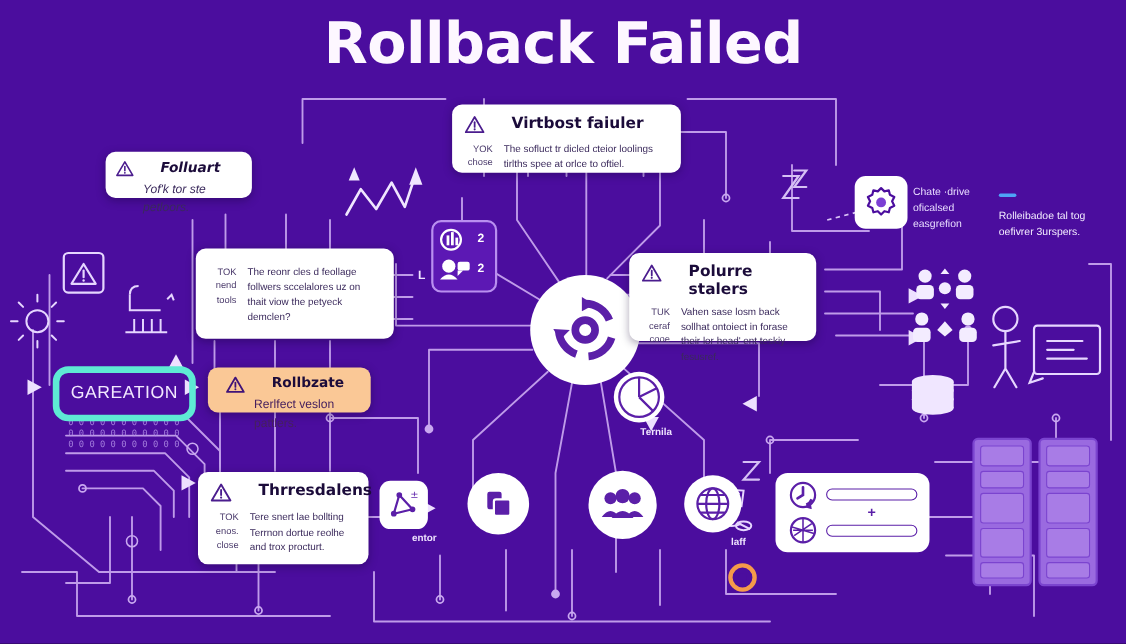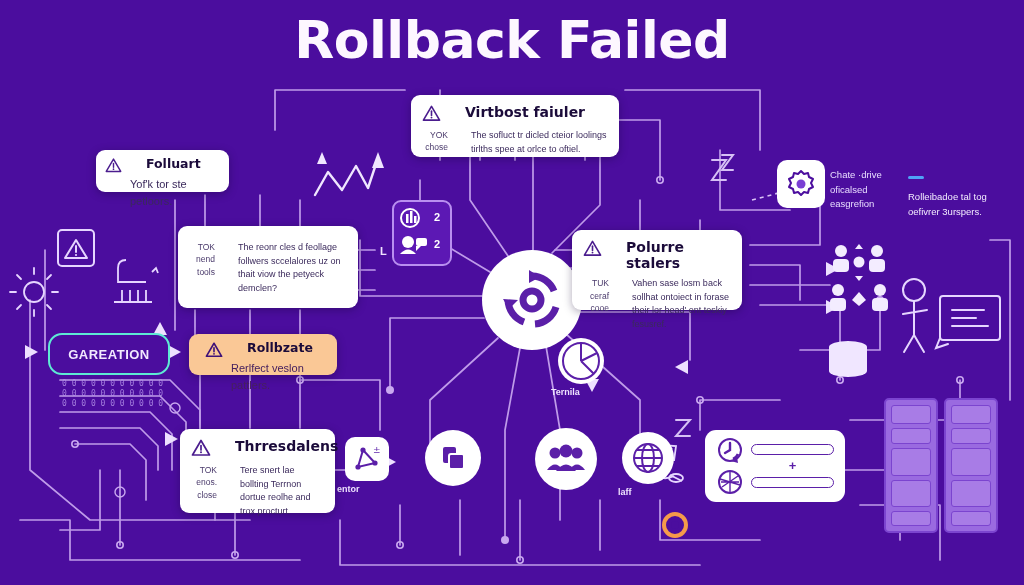--- a/index.html
+++ b/index.html
@@ -10,37 +10,37 @@
   #title{position:absolute;left:0;top:10px;width:1024px;text-align:center;
          color:#fdf7ff;font-size:52px;font-weight:bold;letter-spacing:-0.5px;
          font-family:"DejaVu Sans","Liberation Sans",sans-serif;}
   .card{position:absolute;background:#ffffff;border-radius:9px;
         box-shadow:0 2px 8px rgba(20,0,50,.35);padding:9px 11px 10px 11px;box-sizing:border-box;}
   .card.accent{background:#fac896;}
   .card-head{display:flex;align-items:flex-start;gap:24px;}
   .card-title{color:#1b0b3a;font-weight:bold;font-size:14px;line-height:1.15;
               font-family:"DejaVu Sans","Liberation Sans",sans-serif;}
   .card-title.sm{font-size:12.5px;}
-  .card-body{display:flex;gap:23px;margin-top:6px;}
+  .card-body{display:flex;gap:10px;margin-top:6px;}
   .gutter{color:#4a3a6b;font-size:8.5px;line-height:1.45;white-space:pre-line;text-align:right;min-width:26px;}
   .ptext{color:#3b2a5c;font-size:9px;line-height:1.5;}
   .ptext.tiny{font-size:11px;}
   .warn{flex:0 0 auto;}
   .sidetext{position:absolute;color:#e8dcff;font-size:9.5px;line-height:1.55;white-space:pre-line;}
   .sidetext.bold{color:#f3ecff;}
-  .iconlabel{position:absolute;color:#efe4ff;font-size:9px;font-weight:bold;text-align:left;}
+  .iconlabel{position:absolute;color:#efe4ff;font-size:9px;font-weight:bold;text-align:right;}
   .wcircle{position:absolute;background:#fff;border-radius:50%;display:flex;
            align-items:center;justify-content:center;}
   .wsquare{position:absolute;background:#fff;border-radius:10px;display:flex;
            align-items:center;justify-content:center;}
   .chip{position:absolute;background:#5c18b4;border:2px solid #b98ff0;border-radius:9px;}
   .chipnum{position:absolute;color:#fff;font-size:11px;font-weight:bold;}
-  .box-outline{position:absolute;border:2px solid #5eead4;border-radius:14px;
+  .box-outline{position:absolute;border:6px solid #5eead4;border-radius:14px;
                display:flex;align-items:center;justify-content:center;
-               color:#f2e8ff;font-size:13px;font-weight:bold;letter-spacing:.5px;}
+               color:#f2e8ff;font-size:16px;font-weight:normal;letter-spacing:.5px;}
   .rackwrap{position:absolute;display:flex;gap:6px;}
   .rack{width:54px;height:135px;background:#9a6ae0;border:2px solid #7b44cf;border-radius:5px;
         padding:5px;box-sizing:border-box;display:flex;flex-direction:column;gap:4px;}
   .rslot{background:#a87ce6;border:1.5px solid #7b44cf;border-radius:3px;}
   .rslot.s1{height:17px;}
   .rslot.s2{height:14px;}
   .rslot.s3{flex:1;}
   .rslot.s4{height:13px;}
   .barcard{position:absolute;background:#fff;border-radius:11px;display:flex;
            align-items:center;gap:9px;padding:10px 12px;box-sizing:border-box;}
@@ -434,21 +434,21 @@
     </div>
   </div>
 
   <div class="sidetext" style="left:830px;top:168px;width:110px;">Chate ·drive
 oficalsed
 easgrefion</div>
   <div class="sidetext bold" style="left:908px;top:190px;width:112px;">Rolleibadoe tal tog
 oefivrer 3urspers.</div>
   <div class="abs" style="left:908px;top:176px;width:16px;height:3px;background:#4fa3f7;border-radius:2px;"></div>
 
-  <div class="card" style="left:96px;top:150px;width:133px;height:42px;padding:7px 9px;">
+  <div class="card" style="left:96px;top:138px;width:133px;height:42px;padding:7px 9px;font-style:italic;">
     <div class="card-head">
       <svg class="warn" width="17" height="17" viewBox="0 0 20 20">
         <path d="M10 2.5 L18.5 17 L1.5 17 Z" fill="none" stroke="#4b1d8e" stroke-width="1.7" stroke-linejoin="round"></path>
         <path d="M10 7.5 L10 12" stroke="#4b1d8e" stroke-width="1.7" stroke-linecap="round"></path>
         <circle cx="10" cy="14.3" r="1" fill="#4b1d8e"></circle>
       </svg>
       <span class="card-title sm">Folluart</span>
     </div>
     <div class="ptext tiny" style="margin-left:25px;margin-top:2px;">Yof'k tor ste petloors.</div>
   </div>

